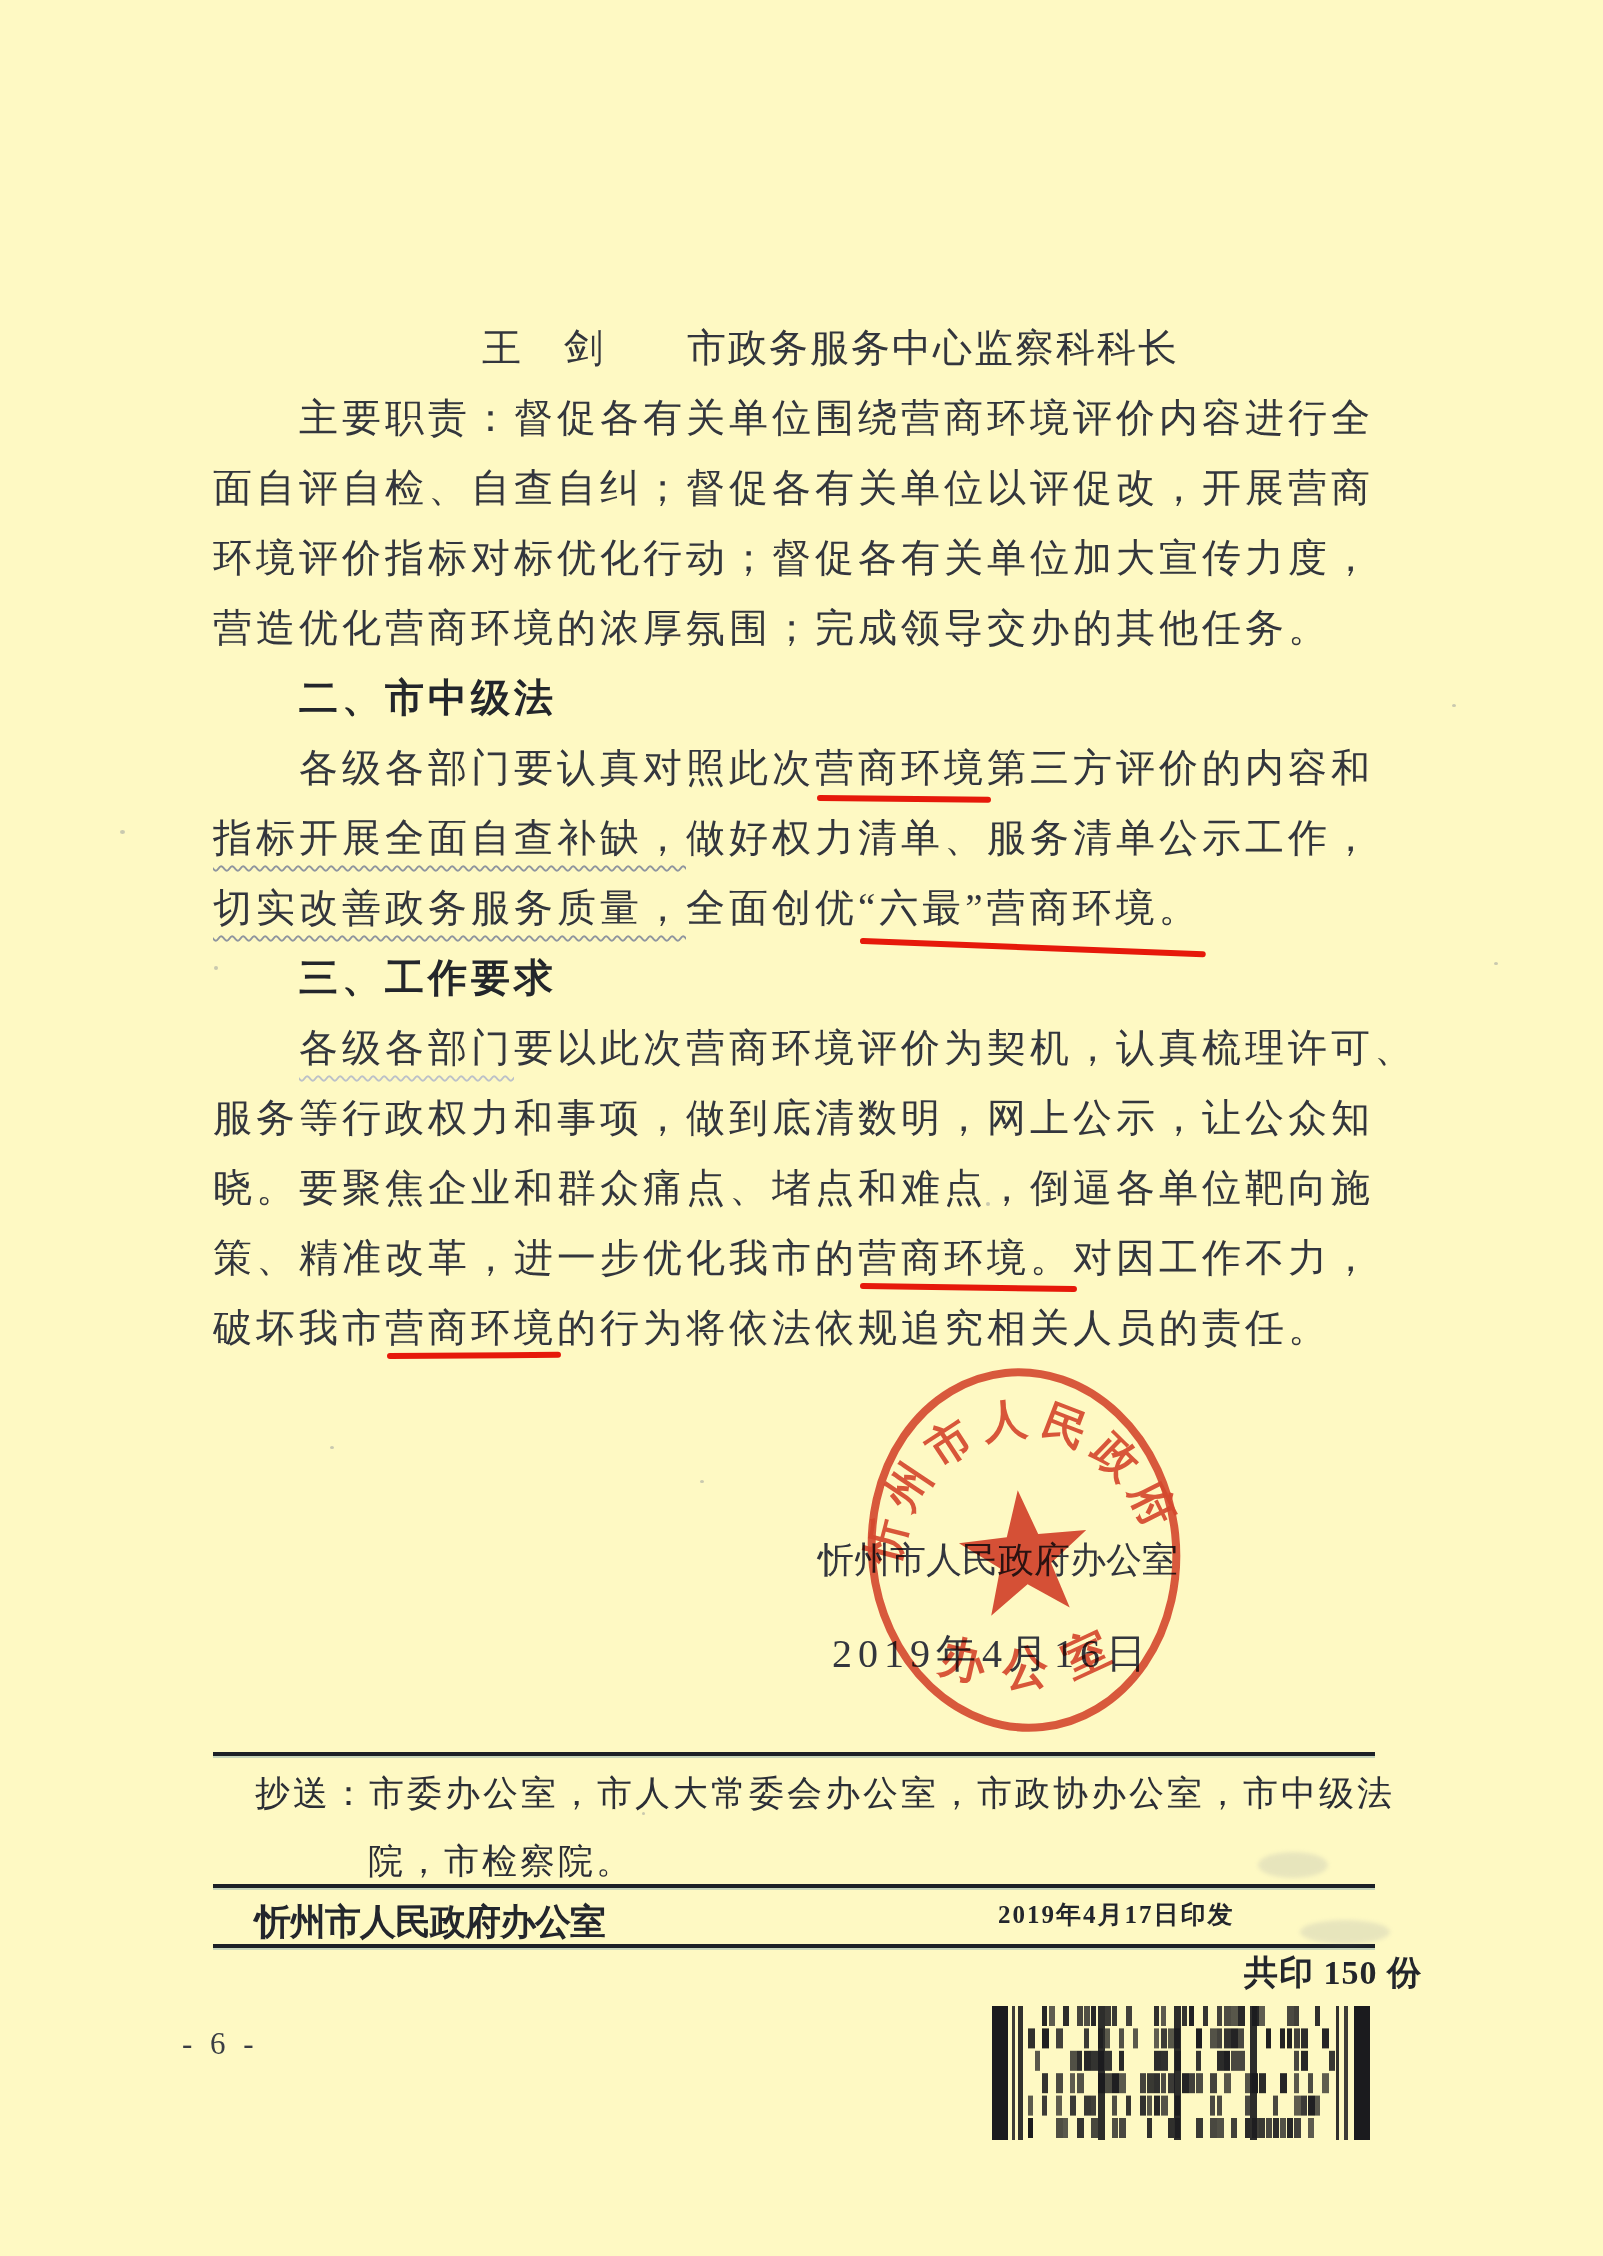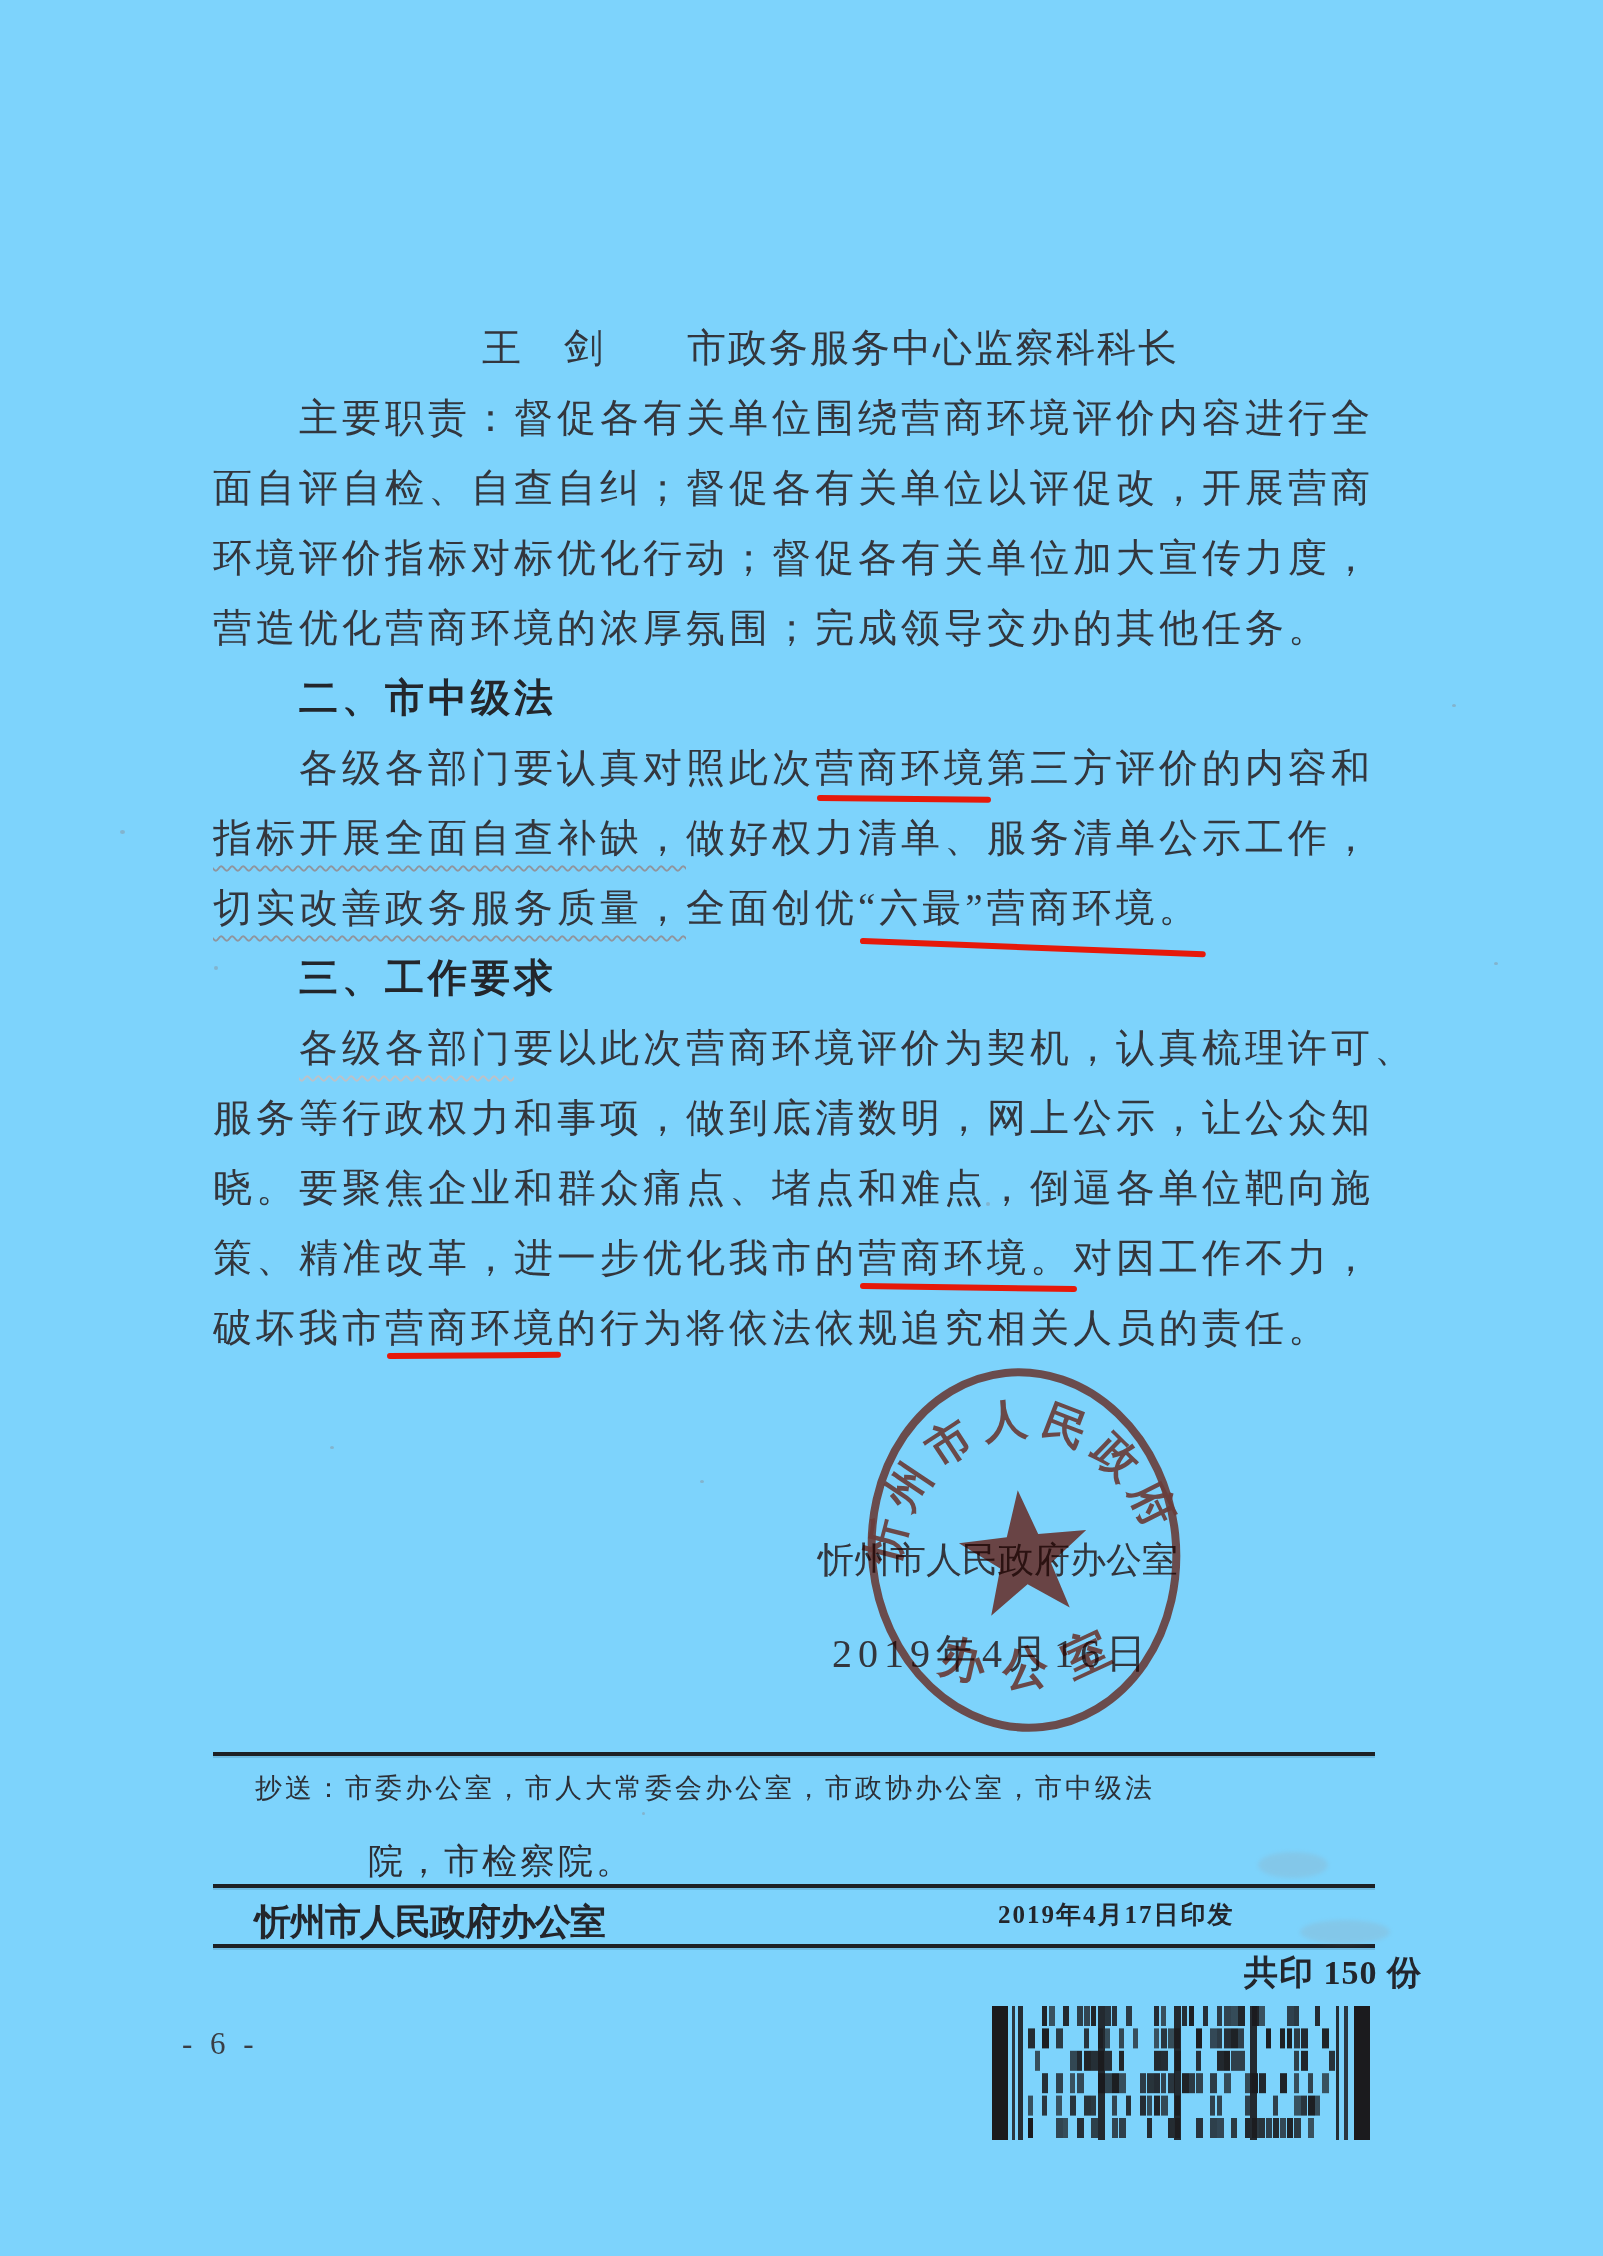--- a/index.html
+++ b/index.html
@@ -1,19 +1,19 @@
 <!DOCTYPE html>
 <html><head>
 <meta charset="utf-8">
 <style>
   html,body{margin:0;padding:0;background:#e8e8e8;}
   .page{
     position:relative;
     width:1603px;height:2256px;
-    background:#7dd3fc;
+    background:#fef9c3;
     overflow:hidden;
     font-family:"Liberation Serif","DejaVu Serif",serif;
     color:#2e3138;
   }
   
   .body-text{
     position:absolute;left:213px;top:313px;width:1175px;
     font-size:39px;line-height:70px;letter-spacing:4px;
     color:#33363d;
   }
@@ -45,21 +45,21 @@
   
   .sig-org{position:absolute;left:818px;top:1536px;font-size:36px;letter-spacing:0px;color:#33363d;white-space:nowrap;}
   .sig-date{position:absolute;left:832px;top:1626px;font-size:40px;letter-spacing:6px;color:#33363d;white-space:nowrap;}
   
   .seal{position:absolute;left:862px;top:1362px;width:324px;height:376px;
         mix-blend-mode:multiply;opacity:.92;transform:rotate(-6deg);}
   
   .rule{position:absolute;left:213px;width:1162px;height:4px;background:#1d2126;
         box-shadow:0 2px 0 rgba(70,130,165,.30);}
   .r1{top:1752px;} .r2{top:1884px;} .r3{top:1944px;}
-  .cc1{position:absolute;left:255px;top:1770px;font-size:27px;letter-spacing:3px;white-space:nowrap;color:#2c2f36;}
+  .cc1{position:absolute;left:255px;top:1770px;font-size:35px;letter-spacing:3px;white-space:nowrap;color:#2c2f36;}
   .cc2{position:absolute;left:368px;top:1838px;font-size:35px;letter-spacing:3px;white-space:nowrap;color:#2c2f36;}
   .issuer{position:absolute;left:255px;top:1898px;font-size:36px;font-weight:700;letter-spacing:-1px;white-space:nowrap;color:#23262c;}
   .printdate{position:absolute;left:998px;top:1898px;font-size:25px;font-weight:600;letter-spacing:2px;white-space:nowrap;color:#23262c;}
   .copies{position:absolute;left:1192px;top:1950px;width:230px;text-align:right;font-size:34px;font-weight:600;letter-spacing:1px;white-space:nowrap;color:#23262c;}
   .pagenum{position:absolute;left:182px;top:2026px;font-size:31px;letter-spacing:5px;color:#3a3e45;}
   .barcode{position:absolute;left:992px;top:2006px;width:378px;height:134px;}
   
   .speck{position:absolute;border-radius:50%;background:#8a8f96;opacity:.45;}
   .smudge{position:absolute;background:#9aa0a8;opacity:.22;filter:blur(2px);border-radius:50%;}
 </style>

